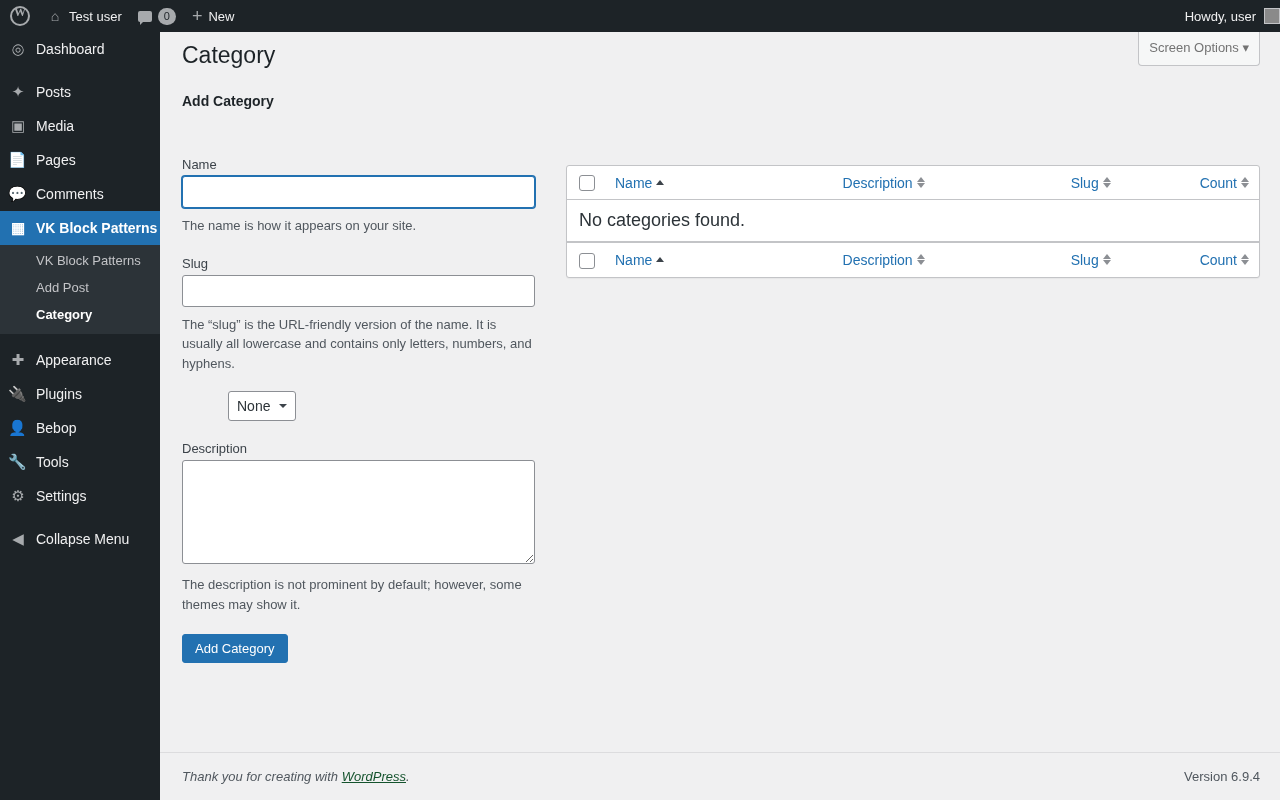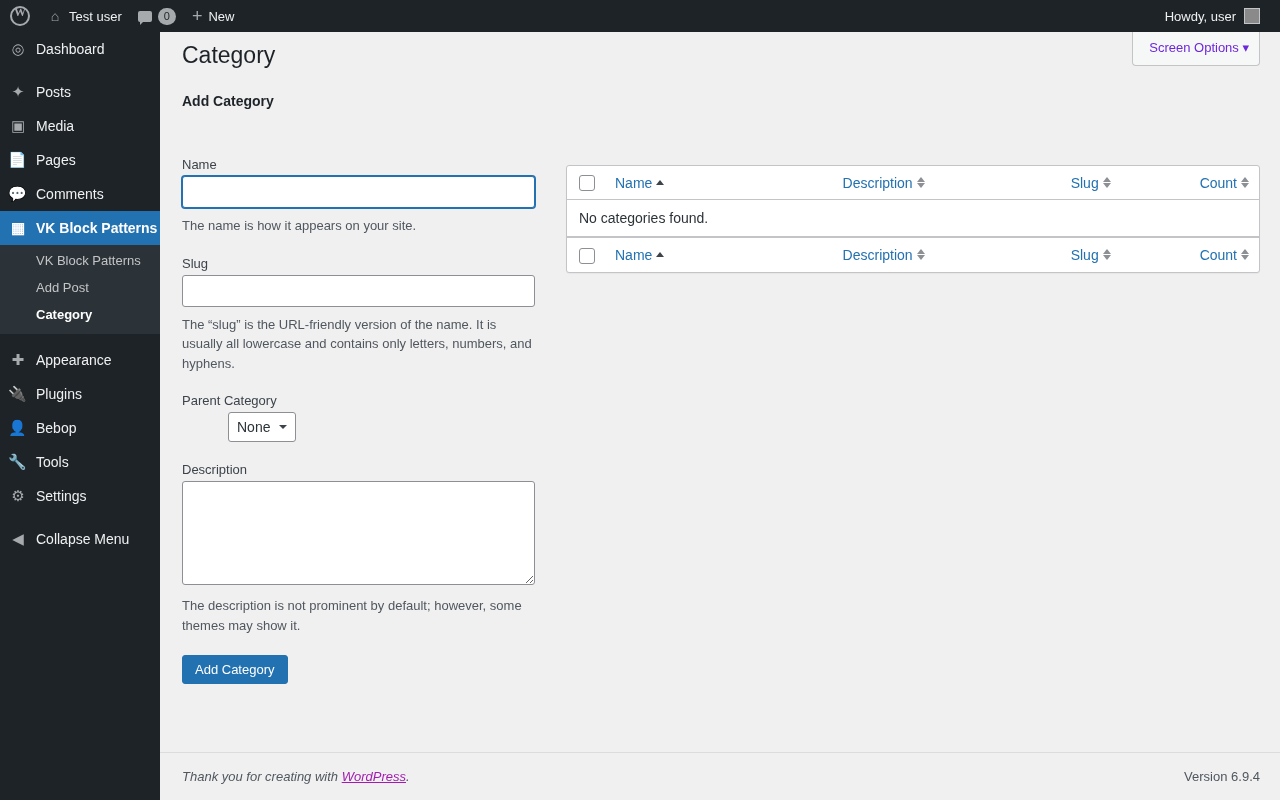--- a/index.html
+++ b/index.html
@@ -27,21 +27,21 @@
     display: flex;
     align-items: center;
     height: 32px;
     padding: 0 8px;
     color: #f0f0f1;
     gap: 6px;
     white-space: nowrap;
   }
   .ab-item.logo { padding: 0 9px 0 10px; }
   #adminbar .spacer { flex: 1; }
-  .ab-right { display: flex; align-items: flex-end; padding-right: 20px; gap: 8px; margin-left: 48px; }
+  .ab-right { display: flex; align-items: flex-end; padding-right: 0; gap: 8px; margin-left: 48px; }
   .avatar {
     width: 16px; height: 16px;
     background: #8a8a8a;
     border: 1px solid #c3c4c7;
     display: inline-block;
   }
   .wp-logo {
     width: 20px; height: 20px;
     border-radius: 50%;
     border: 2px solid #a7aaad;
@@ -155,23 +155,23 @@
     width: 1120px; height: 768px;
     background: #f0f0f1;
   }
   #screen-options {
     position: absolute;
     top: 0; right: 20px;
     background: #f6f7f7;
     border: 1px solid #c3c4c7;
     border-top: none;
     border-radius: 0 0 4px 4px;
-    padding: 5px 10px 6px 16px;
-    font-size: 13px;
-    color: #6d28d9;
+    padding: 5px 10px 6px 10px;
+    font-size: 13px;
+    color: #737373;
     cursor: pointer;
     line-height: 1.7;
   }
   h1.page-title {
     margin: 0;
     padding: 9px 0 4px 22px;
     font-size: 23px;
     font-weight: 400;
     line-height: 1.3;
     color: #1d2327;
@@ -326,38 +326,38 @@
     border: 1px solid #8c8f94;
     border-radius: 3px;
     background: #fff;
     -webkit-appearance: none;
     appearance: none;
     vertical-align: middle;
   }
   td.no-items {
     padding: 10px 12px;
     color: #2c3338;
-    font-size: 14px;
+    font-size: 18px;
     border-bottom: 1px solid #c3c4c7;
   }
 
   
   #footer {
     position: absolute;
     left: 160px; bottom: 0;
     width: 1120px;
     height: 48px;
     border-top: 1px solid #dcdcde;
     color: #50575e;
     font-size: 13px;
     font-style: italic;
   }
   #footer .left { position: absolute; left: 22px; top: 16px; }
   #footer .right { position: absolute; right: 20px; top: 16px; font-style: normal; }
-  #footer a { color: #a21caf; }
+  #footer a { color: #14532d; }
 </style>
 </head>
 <body>
 
 <div id="adminbar">
   <div class="ab-item logo">
     <span class="wp-logo"></span>
   </div>
   <div class="ab-item">
     <span class="ico">⌂</span>
@@ -467,21 +467,20 @@
       <p class="help">The name is how it appears on your site.</p>
 
       <div class="spacer-field"></div>
 
       <label class="field-label">Slug</label>
       <input class="text-input" type="text" value="" style="">
       <p class="help">The “slug” is the URL-friendly version of the name. It is usually all lowercase and contains only letters, numbers, and hyphens.</p>
 
       <div class="spacer-field"></div>
 
-      <label class="field-label">Parent Category</label>
       <span class="select-wrap">
         <select class="parent-select">
           <option>None</option>
         </select>
       </span>
 
       <div class="spacer-field"></div>
 
       <label class="field-label">Description</label>
       <textarea class="desc" style=""></textarea>

